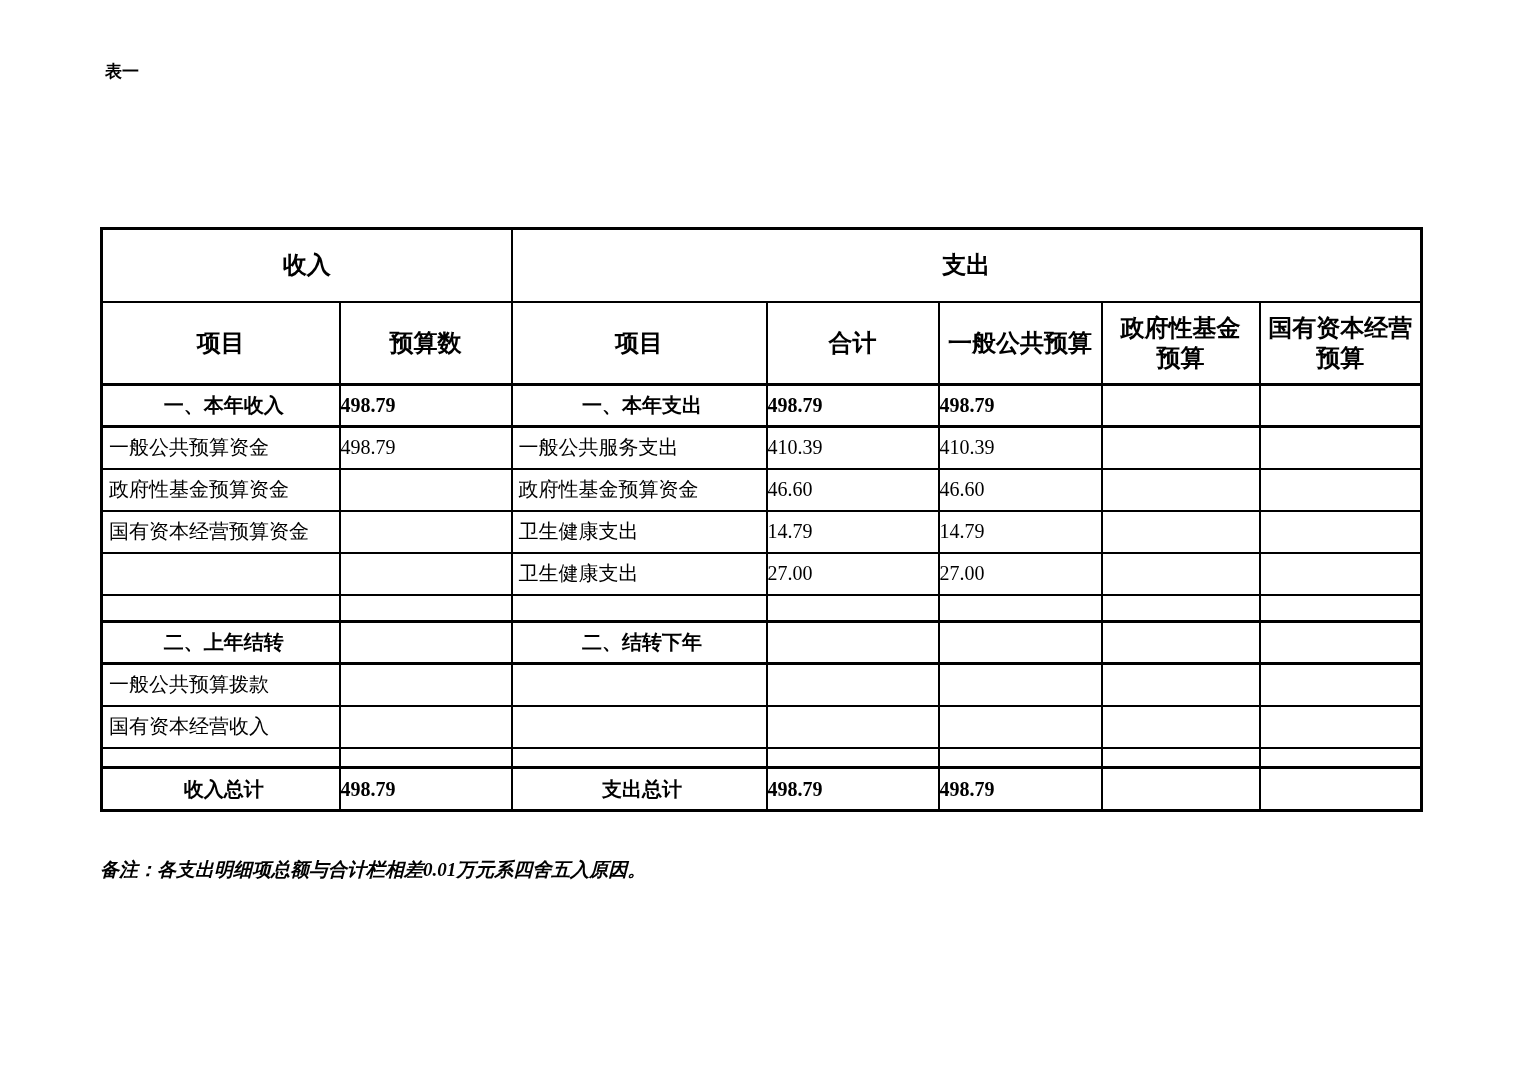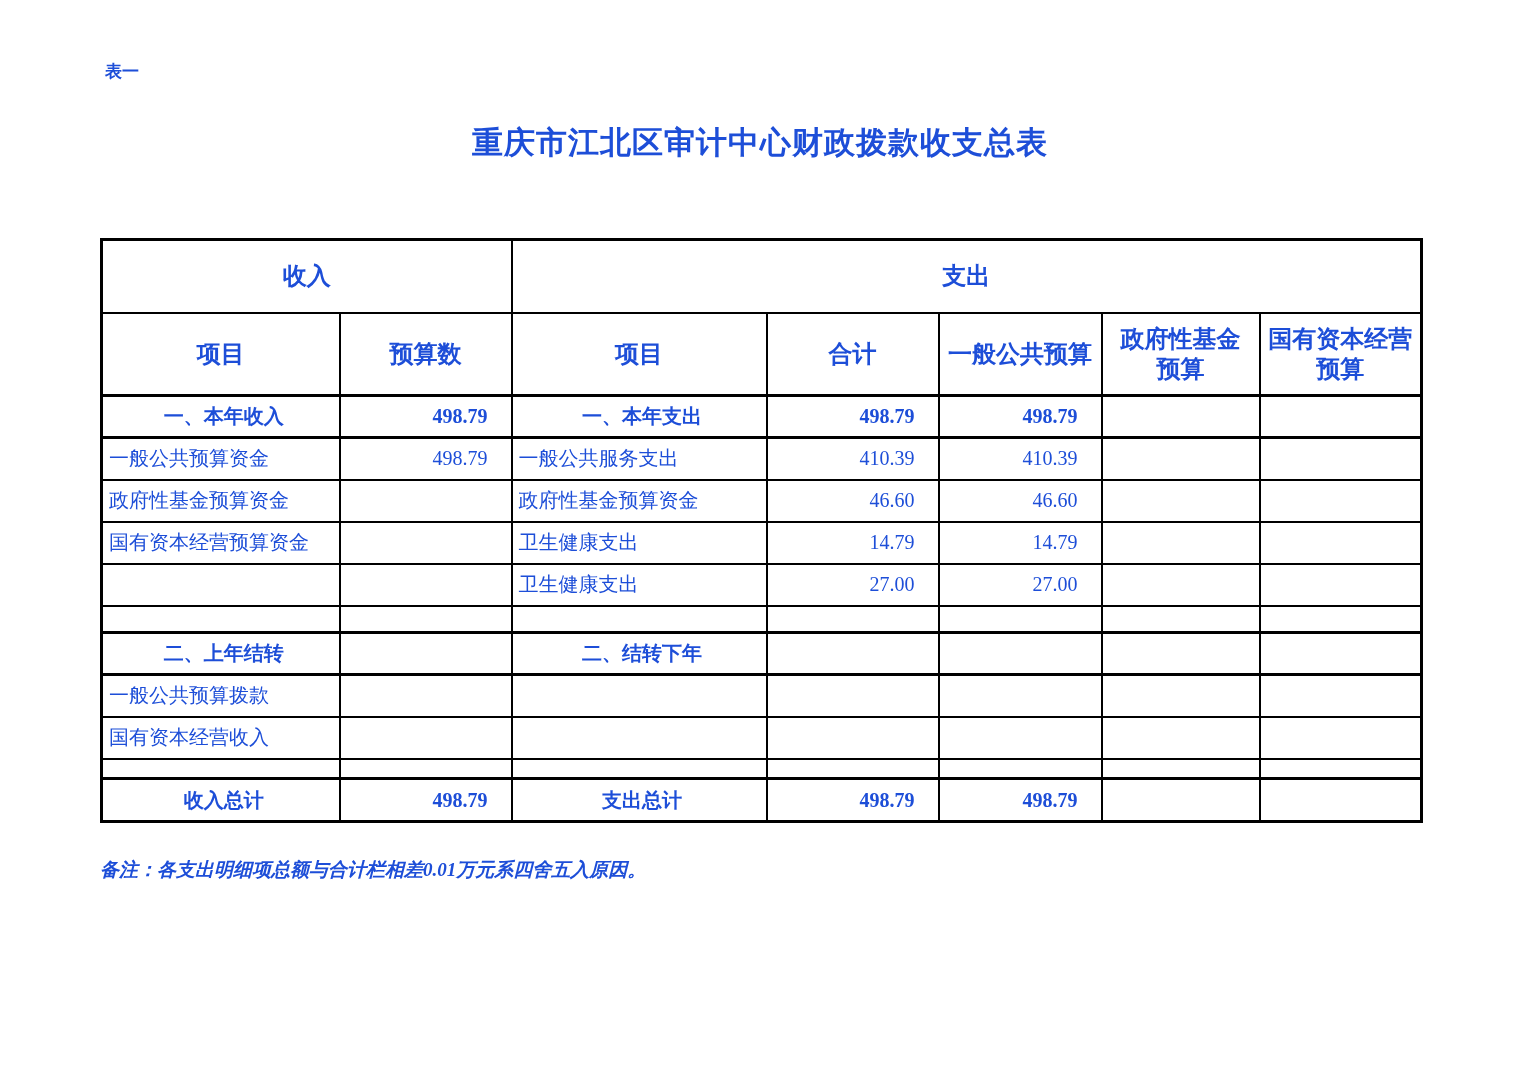--- a/index.html
+++ b/index.html
@@ -2,21 +2,21 @@
 <html><head>
 <meta charset="utf-8">
 <style>
   * { margin: 0; padding: 0; box-sizing: border-box; }
   html, body { background: #ffffff; }
   .page {
     position: relative;
     width: 1520px;
     height: 1074px;
     background: #ffffff;
-    color: #1d4ed8;
+    color: #000000;
     font-family: "Liberation Serif", serif;
     overflow: hidden;
   }
   .table-label {
     position: absolute;
     left: 105px;
     top: 60px;
     font-size: 17px;
     font-weight: bold;
     font-family: "Liberation Sans", sans-serif;
@@ -39,21 +39,21 @@
     width: 1320px;
     text-align: right;
     padding-right: 6px;
     font-size: 18px;
     font-style: italic;
     font-family: "Liberation Serif", serif;
   }
   table.budget {
     position: absolute;
     left: 100px;
-    top: 238px;
+    top: 227px;
     width: 1320px;
     border-collapse: collapse;
     table-layout: fixed;
     border: 3px solid #000;
     background: #fff;
   }
   table.budget th, table.budget td {
     border: 2px solid #000;
     vertical-align: middle;
     overflow: hidden;
@@ -73,21 +73,21 @@
     text-align: center;
     line-height: 1.25;
     white-space: pre-line;
     border-bottom: 3px solid #000;
   }
   td {
     font-size: 20px;
     font-family: "Liberation Serif", serif;
   }
   td.label { text-align: left; padding-left: 6px; }
-  td.num   { text-align: right; padding-right: 23px; }
+  td.num   { padding-right: 23px; }
   tr.r-data td    { height: 42px; }
   tr.r-section td {
     height: 42px;
     font-weight: bold;
     border-top: 3px solid #000;
     border-bottom: 3px solid #000;
   }
   tr.r-section td.label { text-align: center; font-family: "Liberation Serif", serif; }
   tr.r-total td {
     height: 43px;
@@ -108,21 +108,20 @@
     font-family: "Liberation Serif", serif;
   }
 </style>
 </head>
 <body>
 
 <div class="page">
 
   <div class="table-label">表一</div>
 
-  <div class="doc-title">重庆市江北区审计中心财政拨款收支总表</div>
 
 
   <table class="budget">
     <colgroup>
       <col style="width:238px">
       <col style="width:172px">
       <col style="width:255px">
       <col style="width:172px">
       <col style="width:163px">
       <col style="width:158px">

